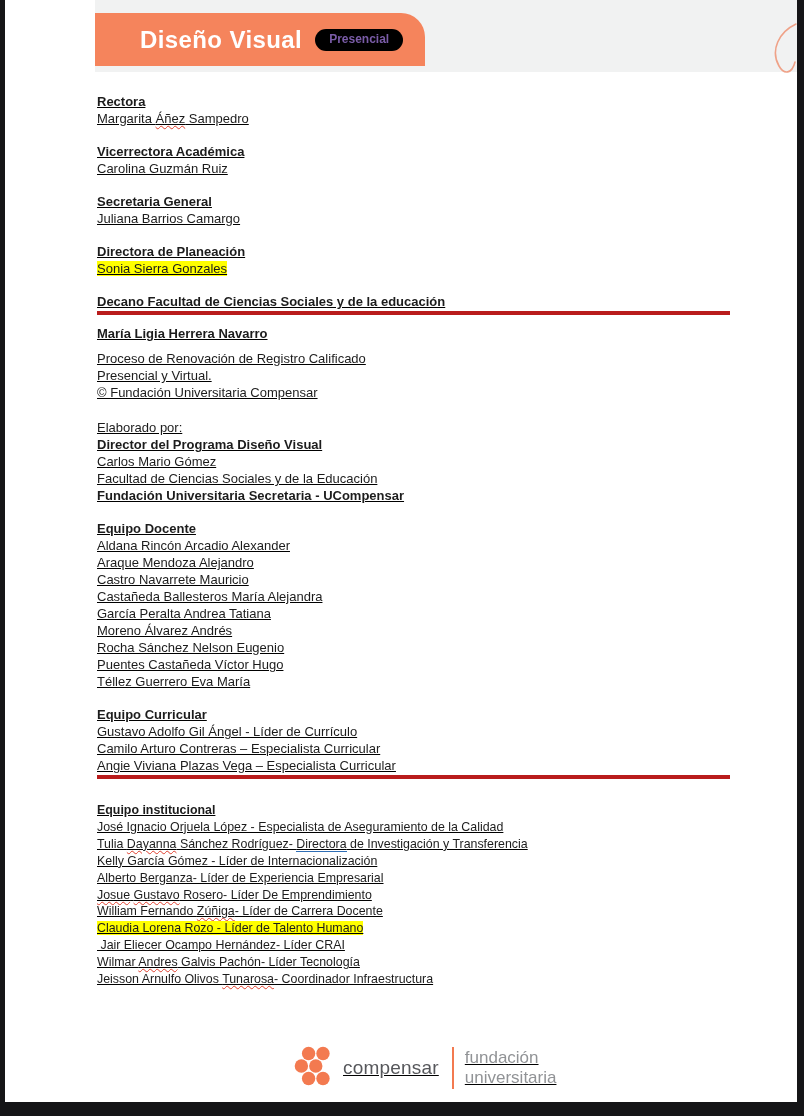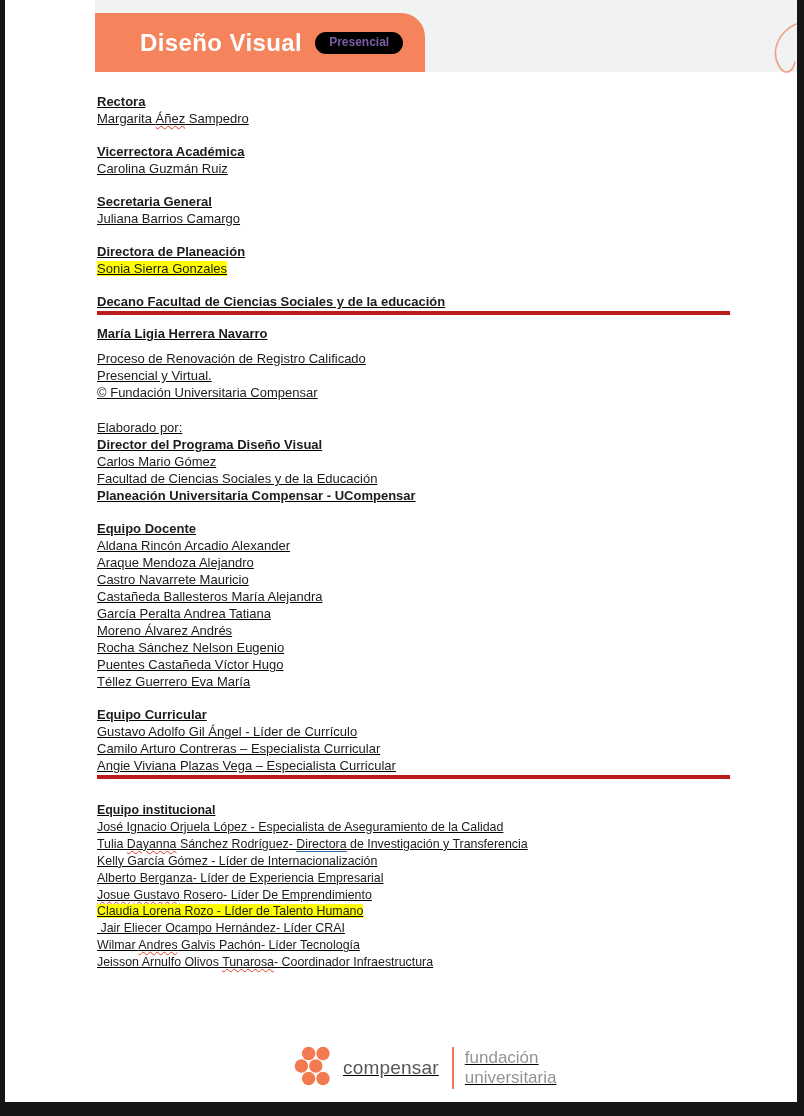--- a/index.html
+++ b/index.html
@@ -9,21 +9,21 @@
   }
   
   .frame { position:absolute; background:#151517; z-index:40; }
   .frame-left   { left:0; top:0; width:5px;  height:1116px; }
   .frame-right  { left:797px; top:0; width:7px; height:1116px; }
   .frame-bottom { left:0; top:1102px; width:804px; height:14px; }
 
   
   .gray-strip { position:absolute; left:95px; top:0; width:702px; height:72px; background:#F1F2F2; }
   .banner {
-    position:absolute; left:95px; top:13px; width:330px; height:59px;
+    position:absolute; left:95px; top:13px; width:330px; height:53px;
     background:#F5845C; border-radius:0 24px 0 0;
     display:flex; align-items:center; padding-left:45px; box-sizing:border-box; z-index:2;
   }
   .banner-title { color:#ffffff; font-size:24px; font-weight:bold; letter-spacing:0.4px; }
   .badge {
     margin-left:13px; background:#000000; color:#7A5CA8; border-radius:999px;
     padding:3px 14px 4px 14px; font-size:12px; font-weight:bold; line-height:15px;
   }
   .doodle { position:absolute; left:770px; top:22px; z-index:3; }
 
@@ -96,21 +96,21 @@
     <div class="section sec-proceso">
       <div class="line"><span>Proceso de Renovación de Registro Calificado</span></div>
       <div class="line"><span>Presencial y Virtual.</span></div>
       <div class="line"><span>© Fundación Universitaria Compensar</span></div>
     </div>
     <div class="section sec-elaborado">
       <div class="line"><span>Elaborado por:</span></div>
       <div class="line bold"><span>Director del Programa Diseño Visual</span></div>
       <div class="line"><span>Carlos Mario Gómez</span></div>
       <div class="line"><span>Facultad de Ciencias Sociales y de la Educación</span></div>
-      <div class="line bold"><span>Planeación Universitaria Compensar - UCompensar</span></div>
+      <div class="line bold"><span>Fundación Universitaria Secretaria - UCompensar</span></div>
     </div>
     <div class="section sec-equipo-docente">
       <div class="line bold"><span>Equipo Docente</span></div>
       <div class="line"><span>Aldana Rincón Arcadio Alexander</span></div>
       <div class="line"><span>Araque Mendoza Alejandro</span></div>
       <div class="line"><span>Castro Navarrete Mauricio</span></div>
       <div class="line"><span>Castañeda Ballesteros María Alejandra</span></div>
       <div class="line"><span>García Peralta Andrea Tatiana</span></div>
       <div class="line"><span>Moreno Álvarez Andrés</span></div>
       <div class="line"><span>Rocha Sánchez Nelson Eugenio</span></div>
@@ -123,20 +123,21 @@
       <div class="line"><span>Camilo Arturo Contreras – Especialista Curricular</span></div>
       <div class="line rule"><span>Angie Viviana Plazas Vega – Especialista Curricular</span></div>
     </div>
     <div class="section sec-equipo-institucional small">
       <div class="line bold"><span>Equipo institucional</span></div>
       <div class="line"><span>José Ignacio Orjuela López - Especialista de Aseguramiento de la Calidad</span></div>
       <div class="line"><span>Tulia </span><span class="spell">Dayanna</span><span> Sánchez Rodríguez- </span><span class="grammar">Directora</span><span> de Investigación y Transferencia</span></div>
       <div class="line"><span>Kelly García Gómez - Líder de Internacionalización</span></div>
       <div class="line"><span>Alberto Berganza- Líder de Experiencia Empresarial</span></div>
       <div class="line"><span class="spell">Josue</span><span> </span><span class="spell">Gustavo</span><span> Rosero- Líder De Emprendimiento</span></div>
+      <div class="line"><span>William Fernando </span><span class="spell">Zúñiga</span><span>- Líder de Carrera Docente</span></div>
       <div class="line"><span class="hl"><span>Claudia Lorena Rozo - Líder de Talento Humano</span></span></div>
       <div class="line"><span> Jair Eliecer Ocampo Hernández- Líder CRAI</span></div>
       <div class="line"><span>Wilmar </span><span class="spell">Andres</span><span> Galvis Pachón- Líder Tecnología</span></div>
       <div class="line"><span>Jeisson Arnulfo Olivos </span><span class="spell">Tunarosa</span><span>- Coordinador Infraestructura</span></div>
     </div>
   </div>
 
 <div class="logo">
   <span>
     <svg width="50" height="52" viewBox="0 0 52 56" xmlns="http://www.w3.org/2000/svg">

